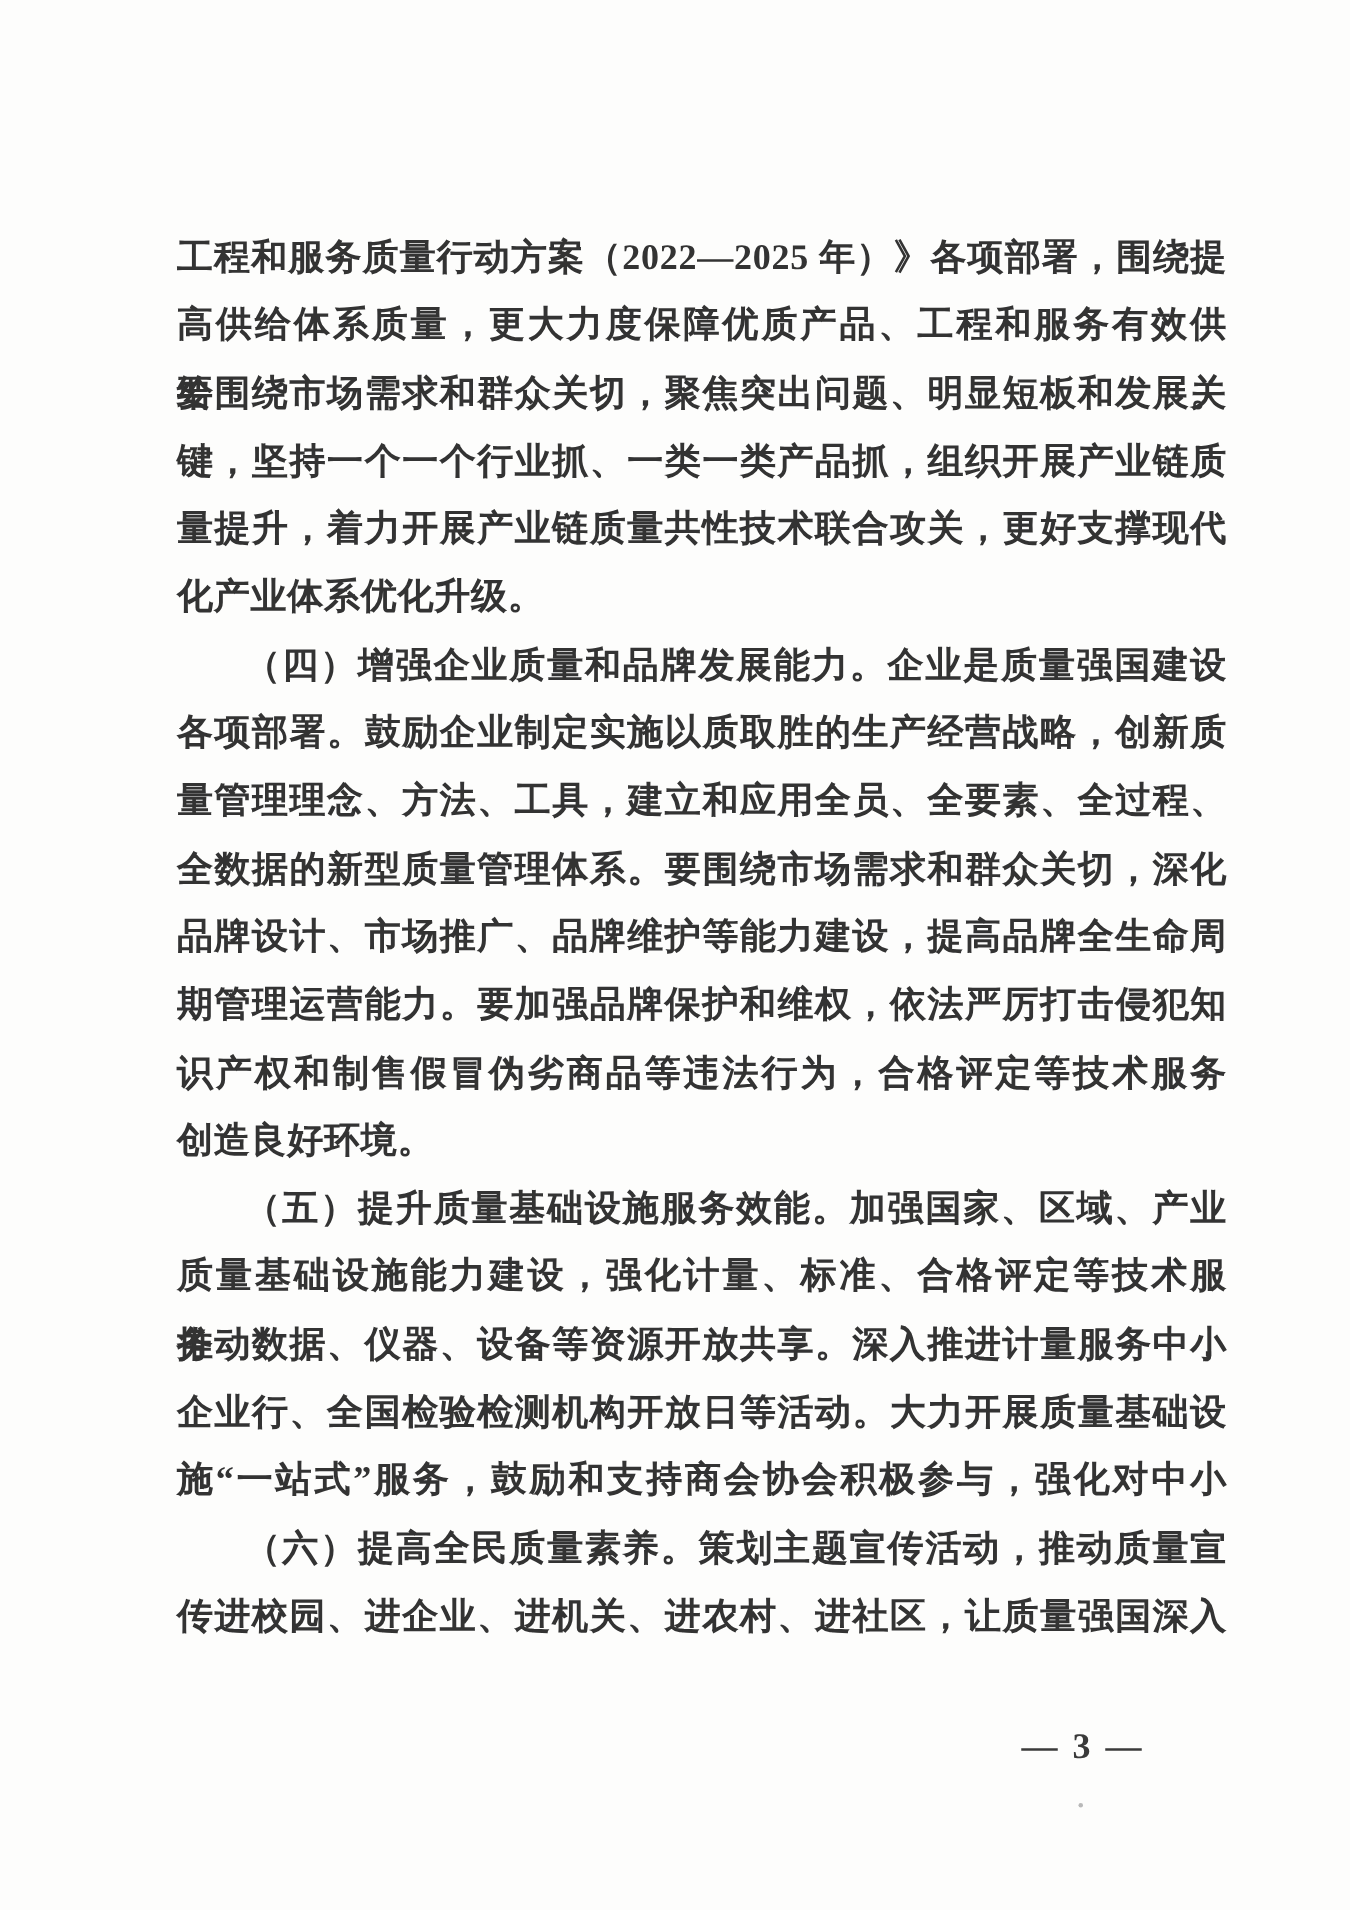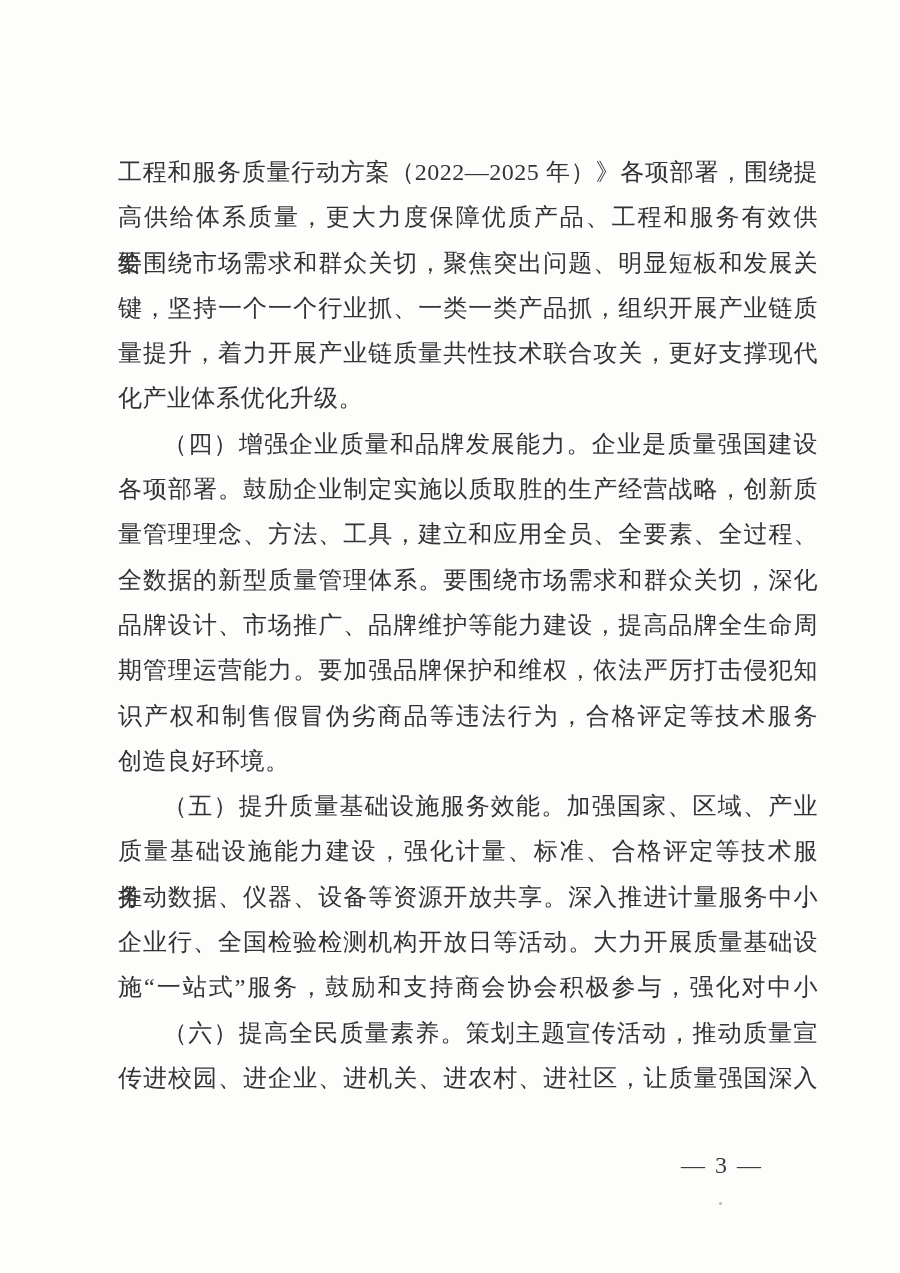--- a/index.html
+++ b/index.html
@@ -15,20 +15,21 @@
     height: 1273px;
     position: relative;
     background: var(--paper);
     font-family: "Liberation Serif", "DejaVu Serif", serif;
     overflow: hidden;
   }
   .page {
     position: absolute;
     inset: 0;
     background: var(--paper);
+    font-weight: bold;
   }
   .text-block {
     position: absolute;
     left: 118px;
     top: 150px;
     width: 700px;
   }
   .line {
     display: block;
     height: 45.3px;

